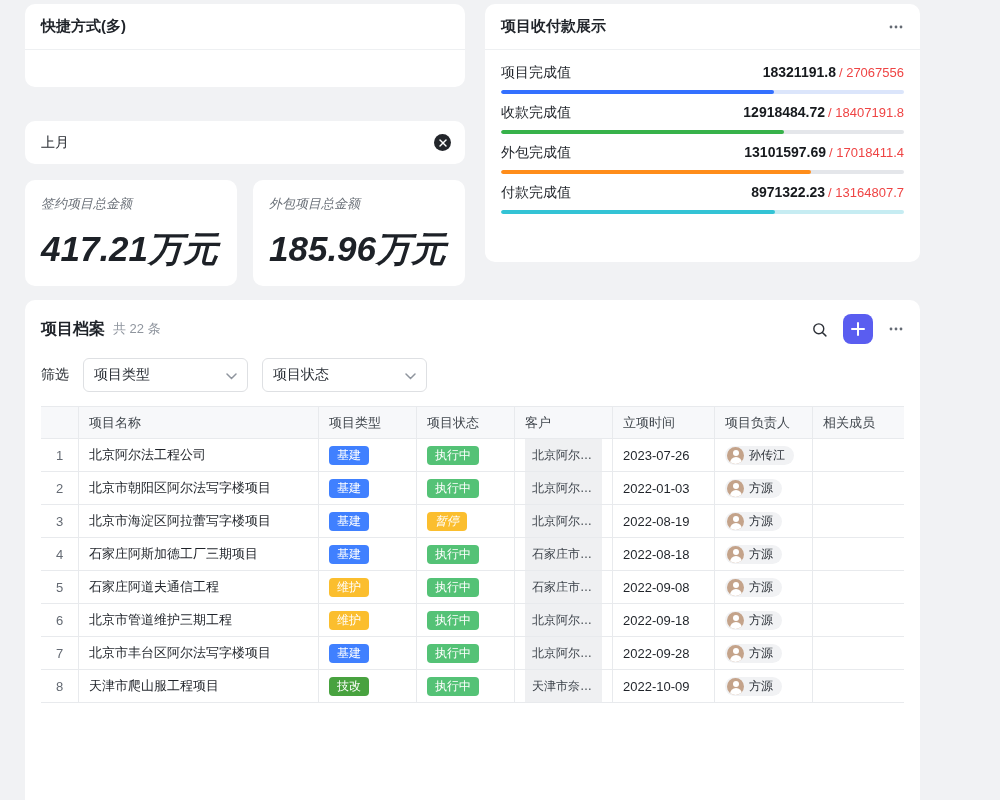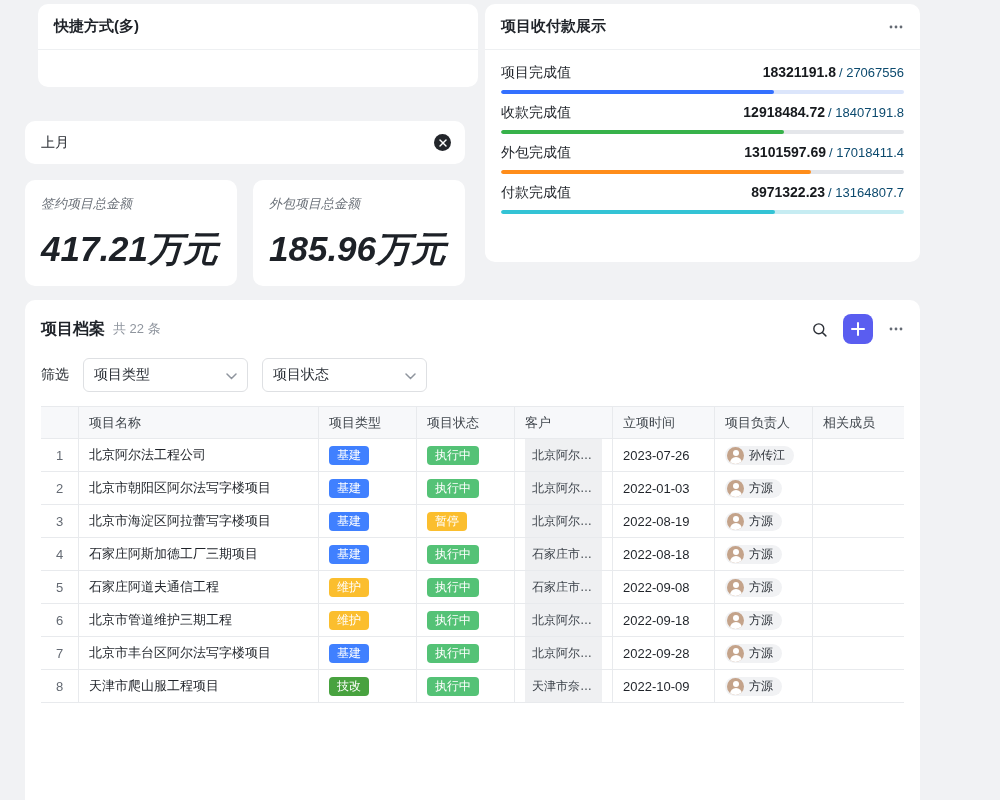--- a/index.html
+++ b/index.html
@@ -9,21 +9,21 @@
     font-family:"Liberation Sans","DejaVu Sans",sans-serif;
     position:relative; overflow:hidden; color:#1f2329;
   }
   .card { position:absolute; background:#fff; border-radius:10px; }
   .card-head { display:flex; align-items:center; justify-content:space-between;
     padding:13px 16px; border-bottom:1px solid #eef0f2; }
   .card-title { font-size:15px; font-weight:700; }
   .icon-btn { display:flex; align-items:center; justify-content:center; cursor:pointer; }
 
   
-  #shortcuts { left:38px; top:4px; width:440px; height:83px; }
+  #shortcuts { left:25px; top:4px; width:440px; height:83px; }
 
   
   #filterbar { left:25px; top:121px; width:440px; height:43px;
     display:flex; align-items:center; justify-content:space-between; padding:0 14px 0 16px; font-size:14px; }
   .clear-btn { width:17px; height:17px; border-radius:50%; background:#23262b;
     display:flex; align-items:center; justify-content:center; }
 
   
   .stat-card { padding:15px 16px;font-style:italic; }
   #stat1 { left:25px; top:180px; width:212px; height:106px; }
@@ -32,21 +32,21 @@
   .stat-value { font-size:35px; font-weight:700; margin-top:13px; color:#1d2127; }
 
   
   #payments { left:485px; top:4px; width:435px; height:258px; }
   .pm-body { padding:13px 16px 0; }
   .pm-row { height:40px; }
   .pm-top { display:flex; justify-content:space-between; align-items:baseline; }
   .pm-label { font-size:14px; color:#1f2329; }
   .pm-val { white-space:nowrap; }
   .pm-val b { font-size:14px; font-weight:700; color:#16191d; }
-  .pm-val span { font-size:13px; color:#0c4a6e; margin-left:3px; }
+  .pm-val span { font-size:13px; color:#ef4444; margin-left:3px; }
   .pm-track { height:4px; border-radius:2px; margin-top:8px; overflow:hidden; }
   .pm-fill { height:100%; border-radius:2px; }
 
   
   #archive { left:25px; top:300px; width:895px; height:578px; }
   .arch-head { display:flex; align-items:center; padding:14px 16px 11px; }
   .arch-title { font-size:16px; font-weight:700; }
   .arch-count { font-size:13px; color:#8f959e; margin-left:8px; }
   .arch-actions { margin-left:auto; display:flex; align-items:center; gap:15px; }
   .plus-btn { width:30px; height:30px; border-radius:8px; background:#5a5df0; }
@@ -268,21 +268,21 @@
       <div class="cell"></div>
     </div>
 
     <div class="trow">
       <div class="cell num">3</div>
       <div class="cell">北京市海淀区阿拉蕾写字楼项目</div>
       <div class="cell">
           <span class="badge" style="background: rgb(64, 128, 255);">基建</span>
         </div>
       <div class="cell">
-          <span class="badge" style="background: rgb(251, 190, 46);">暂停</span>
+          <span class="badge" style="background: rgb(251, 190, 46); font-style: italic;">暂停</span>
         </div>
       <div class="cell">
           <span class="pill">北京阿尔法…</span>
         </div>
       <div class="cell">2022-08-19</div>
       <div class="cell">
           <span class="owner">
             <span class="avatar"></span>
             <span>方源</span>
           </span>

